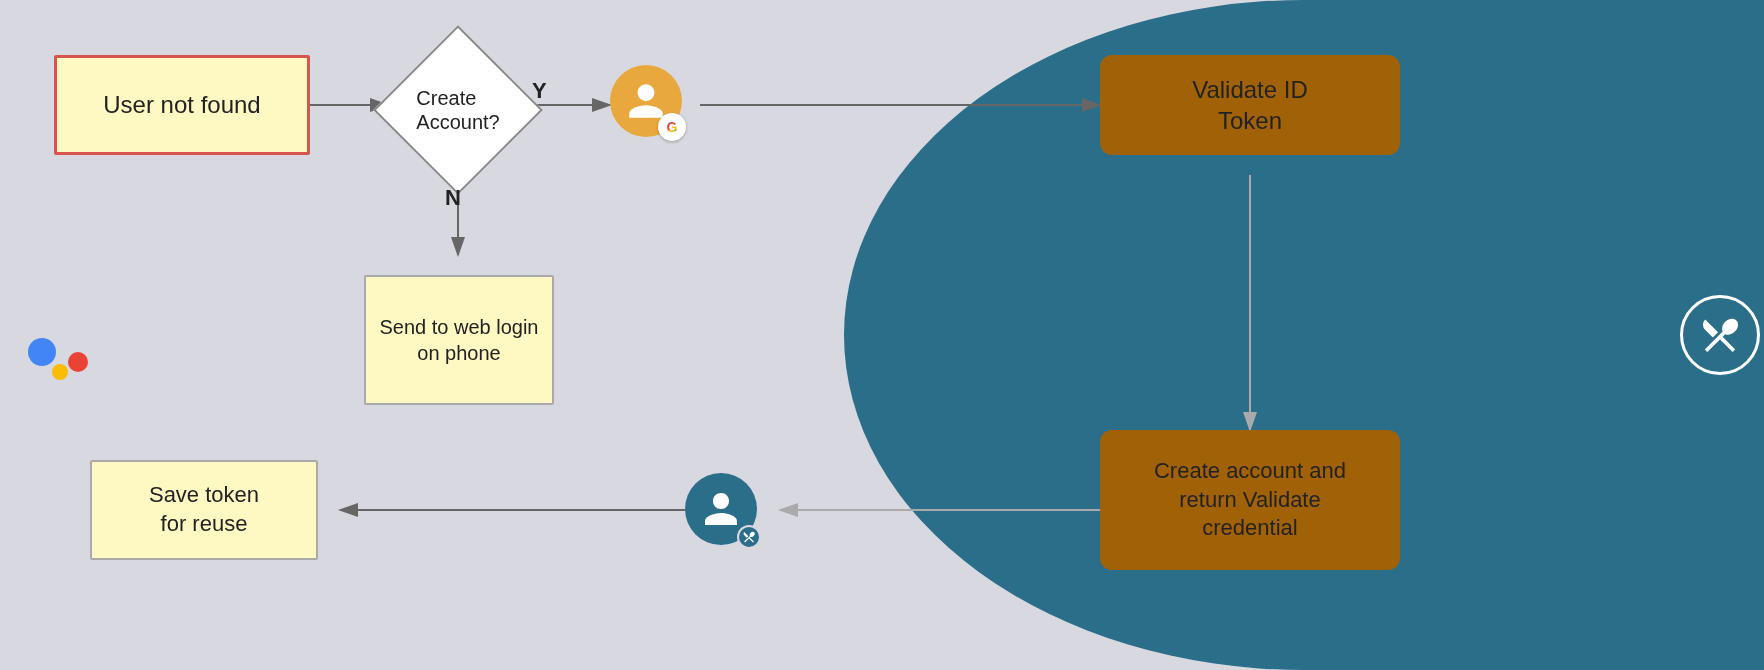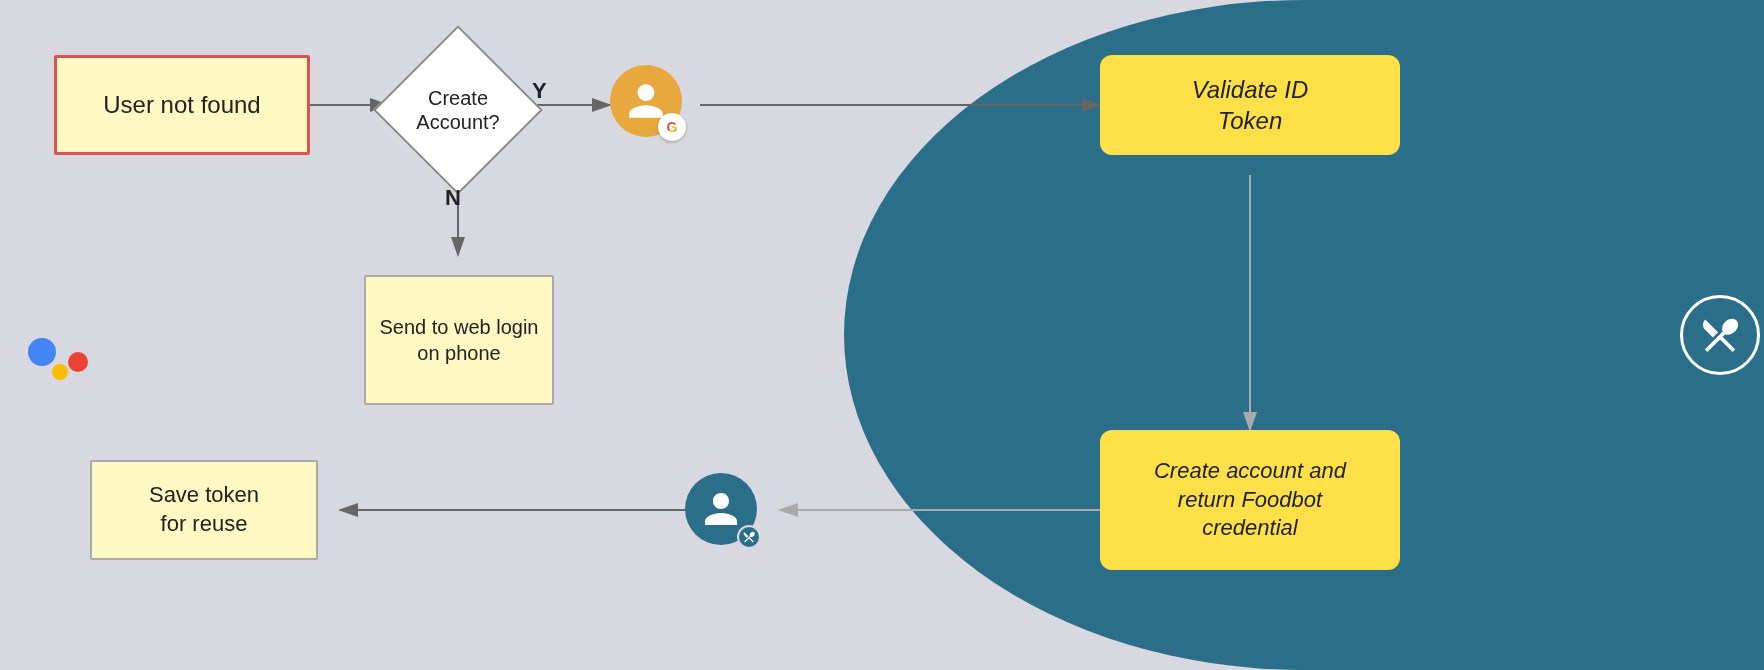--- a/index.html
+++ b/index.html
@@ -75,21 +75,20 @@
       background: white;
       border: 2px solid #888;
       transform: rotate(45deg);
       position: absolute;
     }
 
     .diamond-label {
       position: relative;
       z-index: 2;
       font-size: 20px;
-      text-align: center;
       font-weight: 500;
       color: #222;
       line-height: 1.2;
     }
 
     
     .arrows-svg {
       position: absolute;
       top: 0; left: 0;
       width: 1764px;
@@ -173,31 +172,30 @@
     .y-label, .n-label {
       position: absolute;
       font-size: 22px;
       font-weight: 700;
       color: #222;
     }
 
     
     .box-on-dark {
       position: absolute;
-      background: #fde047;
+      background: #a16207;
       border-radius: 12px;
       display: flex;
       align-items: center;
       justify-content: center;
       text-align: center;
       font-size: 22px;
       color: #222;
       line-height: 1.3;
       border: none;
-      font-style: italic;
     }
   </style>
 </head>
 <body>
 
 <div class="bg-left"></div>
 <div class="bg-right"></div>
 
 <div class="diagram-container">
 
@@ -275,21 +273,21 @@
     </svg>
   </div>
 
   <div class="box-on-dark" style="left:1100px; top:55px; width:300px; height:100px; font-size:24px;">
     <span style="white-space:pre-line;">Validate ID
 Token</span>
   </div>
 
   <div class="box-on-dark" style="left:1100px; top:430px; width:300px; height:140px; font-size:22px;">
     <span style="white-space:pre-line;">Create account and
-return Foodbot
+return Validate
 credential</span>
   </div>
 
   <div class="fork-knife-large" style="position:absolute; left:1680px; top:295px; width:80px; height:80px; border-color: white;">
     <svg viewBox="0 0 24 24" width="44" height="44" fill="white">
       <path d="M8.1 13.34l2.83-2.83L3.91 3.5C2.35 5.06 2.35 7.57 3.91 9.13l4.19 4.21zm6.78-1.81c1.53.71 3.68.21 5.27-1.38 1.91-1.91 2.28-4.65.81-6.12-1.46-1.46-4.2-1.1-6.12.81-1.59 1.59-2.09 3.74-1.38 5.27L3.7 19.87l1.41 1.41L12 14.41l6.88 6.88 1.41-1.41L13.41 13l1.47-1.47z"></path>
     </svg>
   </div>
 
   <div style="position:absolute; left:685px; top:473px;">

